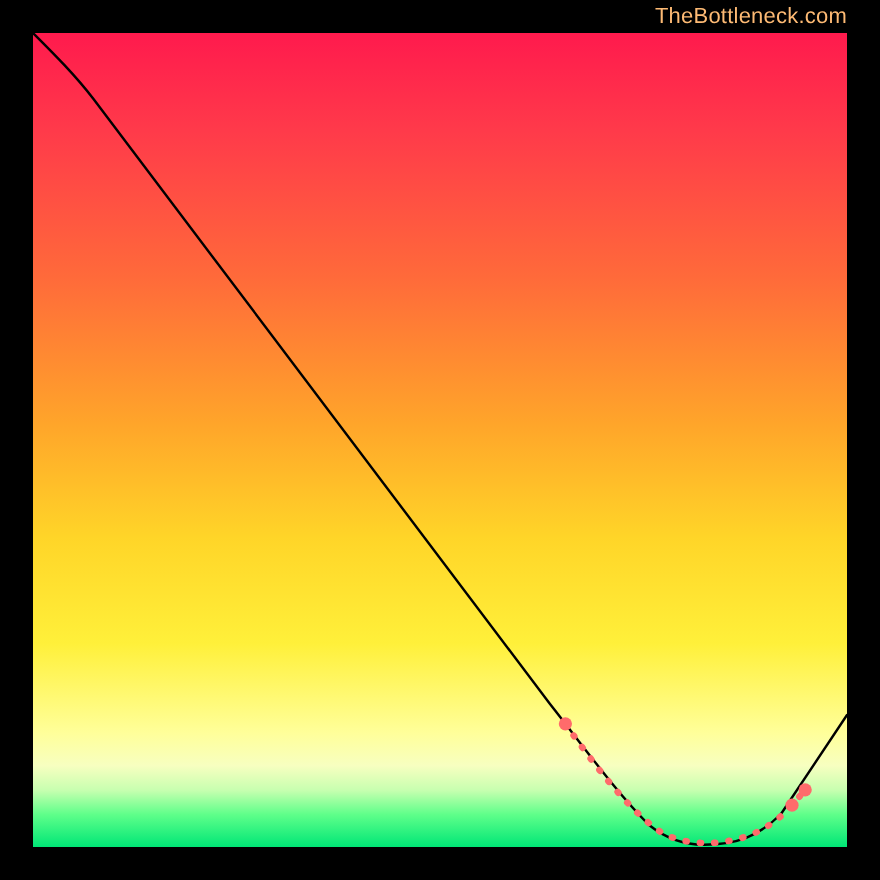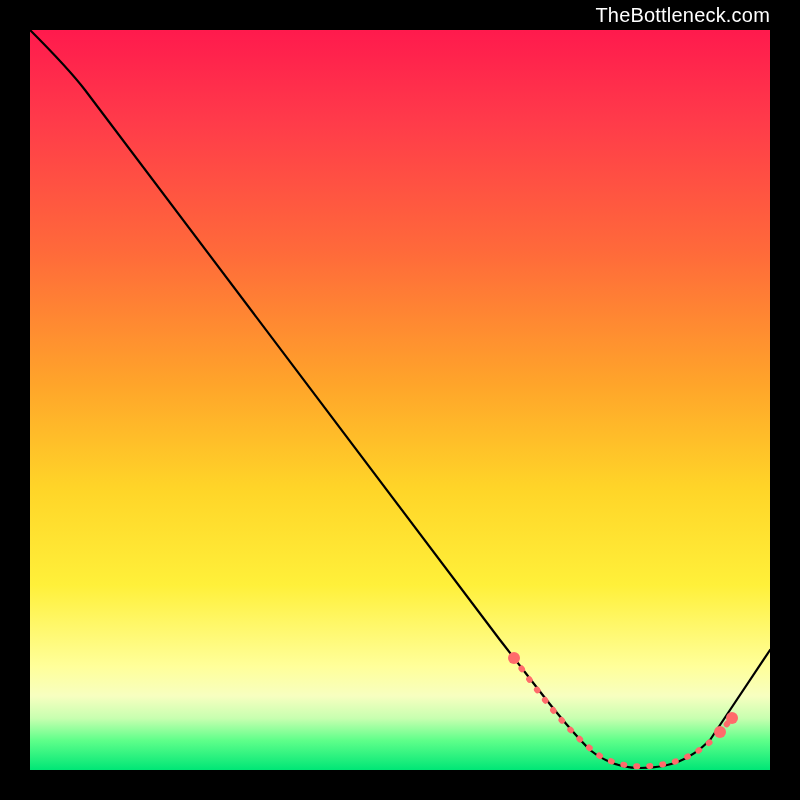--- a/index.html
+++ b/index.html
@@ -36,21 +36,21 @@
       #f7ffc0 90%,
       #c8ffb0 93%,
       #5fff8a 96%,
       #00e676 100%
     );
   }
   .watermark {
     position: absolute;
     top: 4px;
     right: 30px;
-    color: #ffffff;
+    color: #fdba74;
     font-size: 20px;
     font-weight: 500;
     letter-spacing: 0.2px;
   }
   svg.curve {
     position: absolute;
     left: 0;
     top: 0;
     width: 740px;
     height: 740px;

